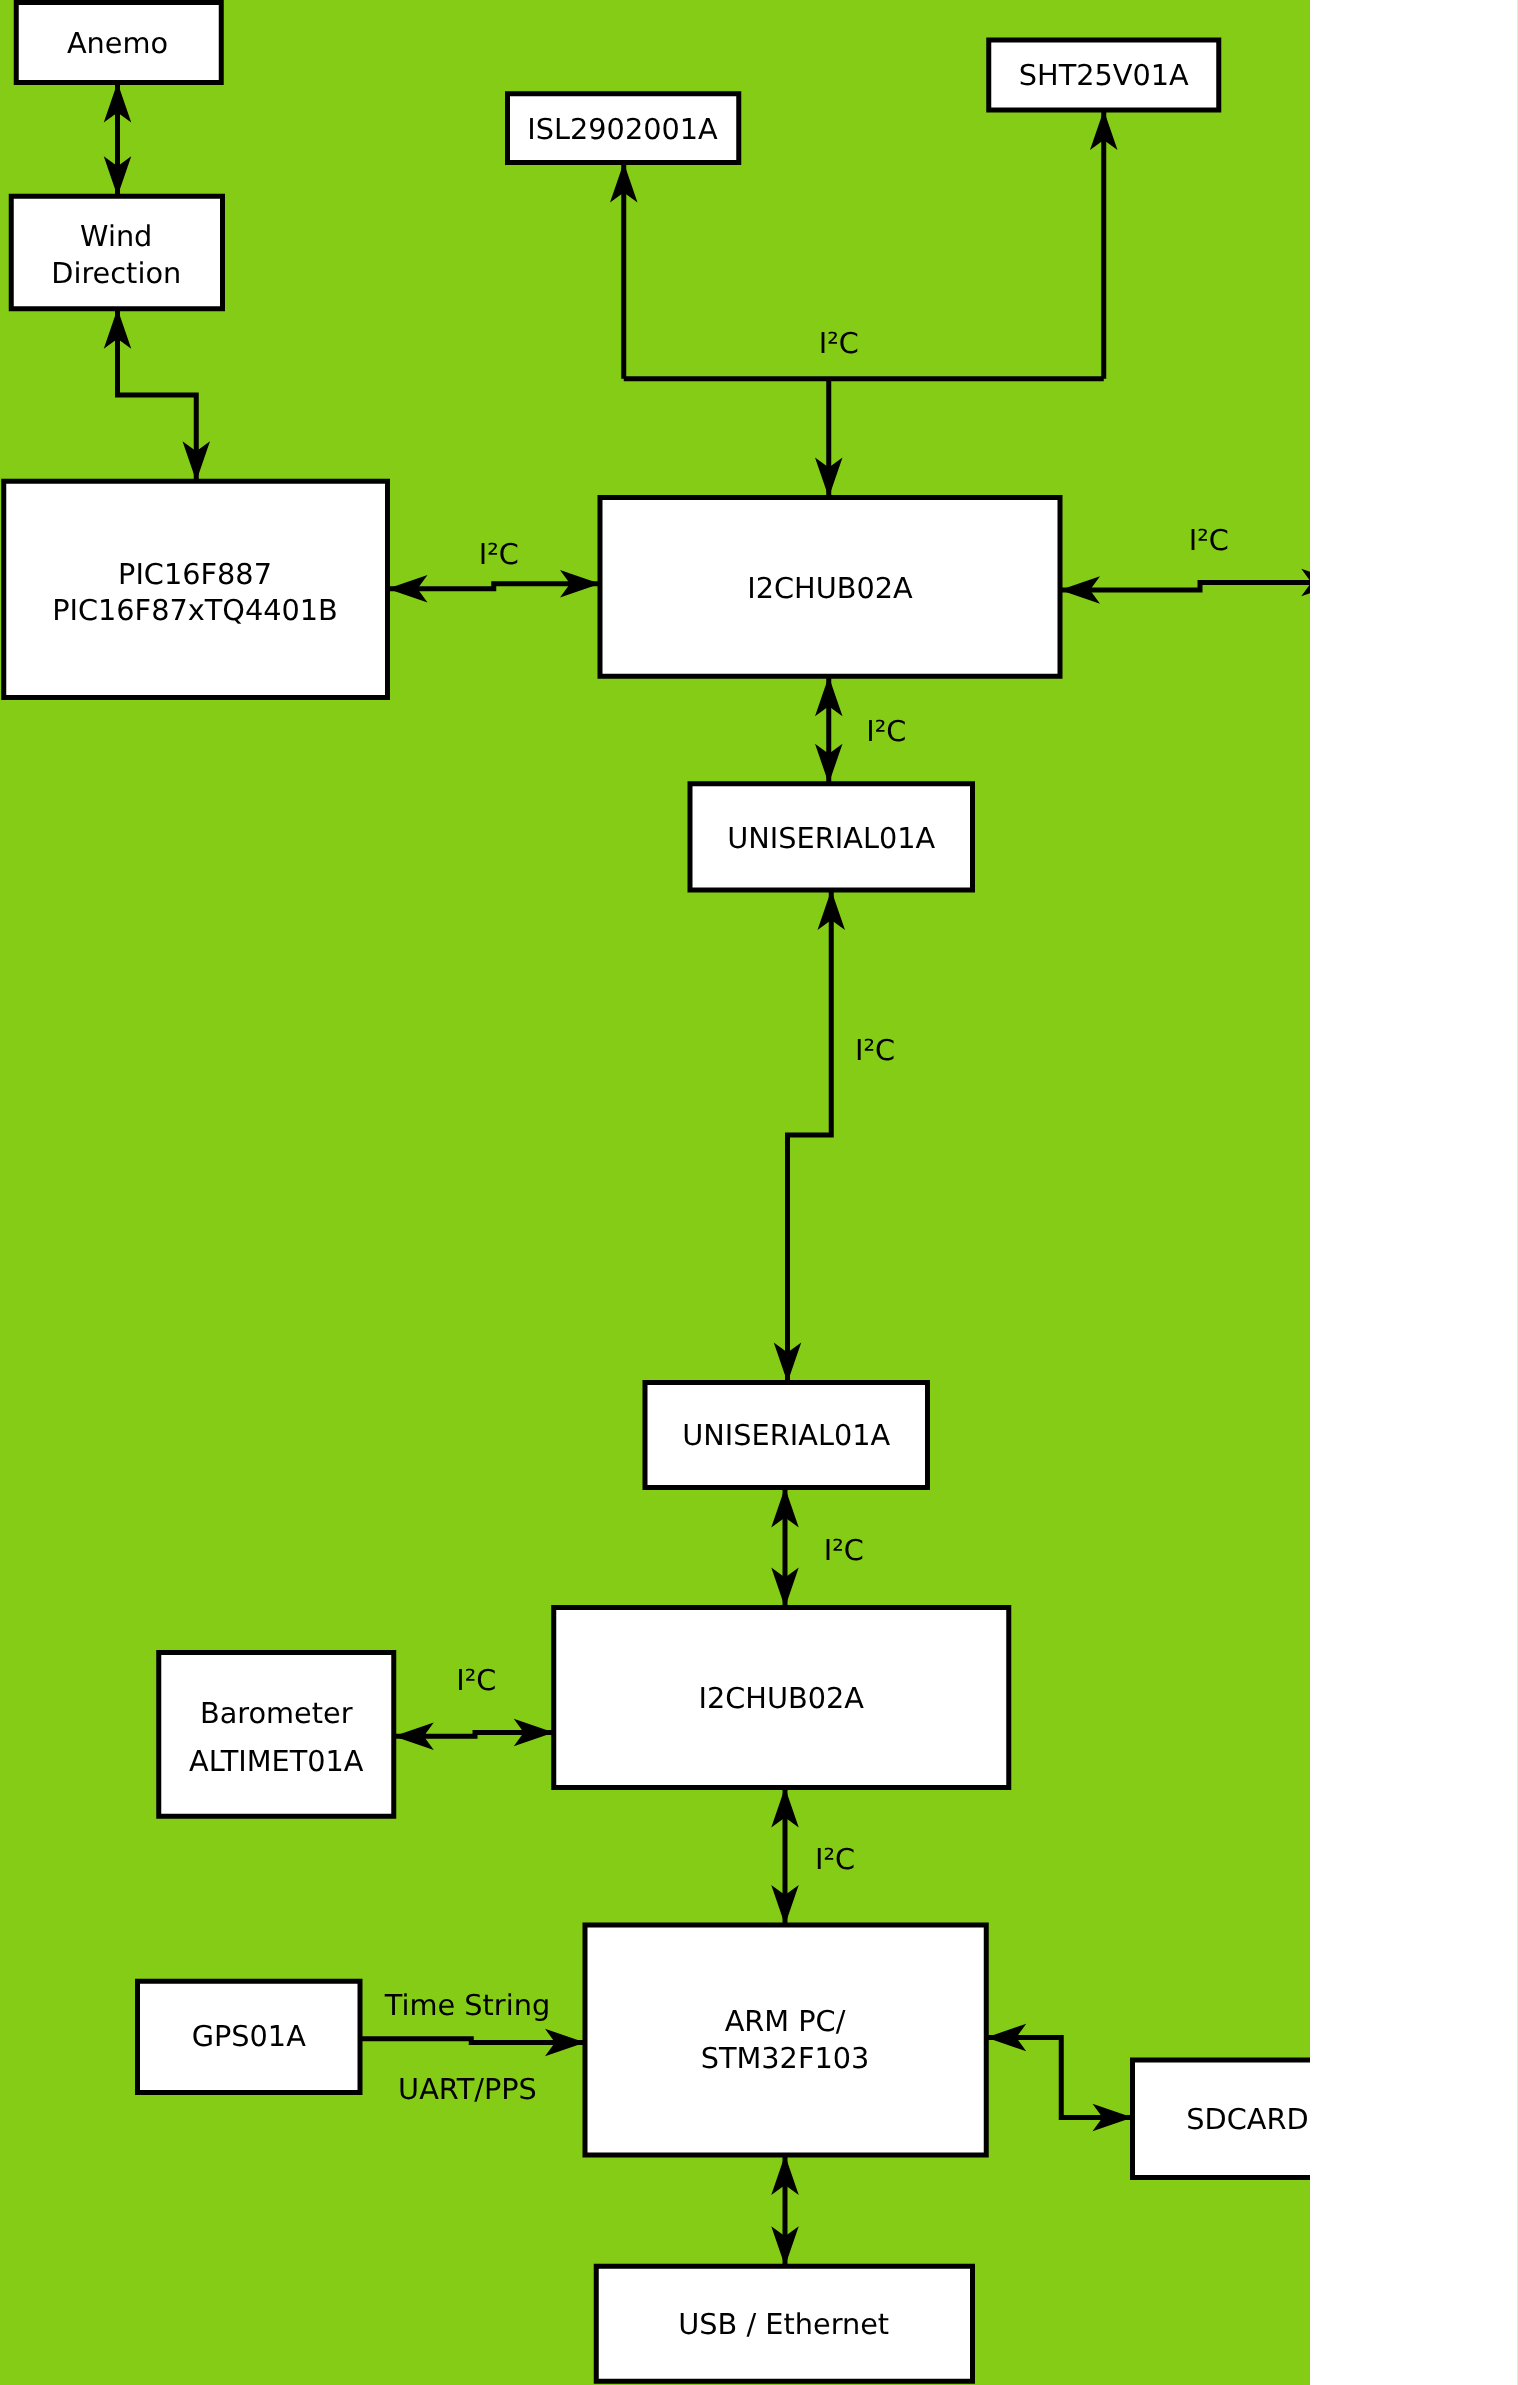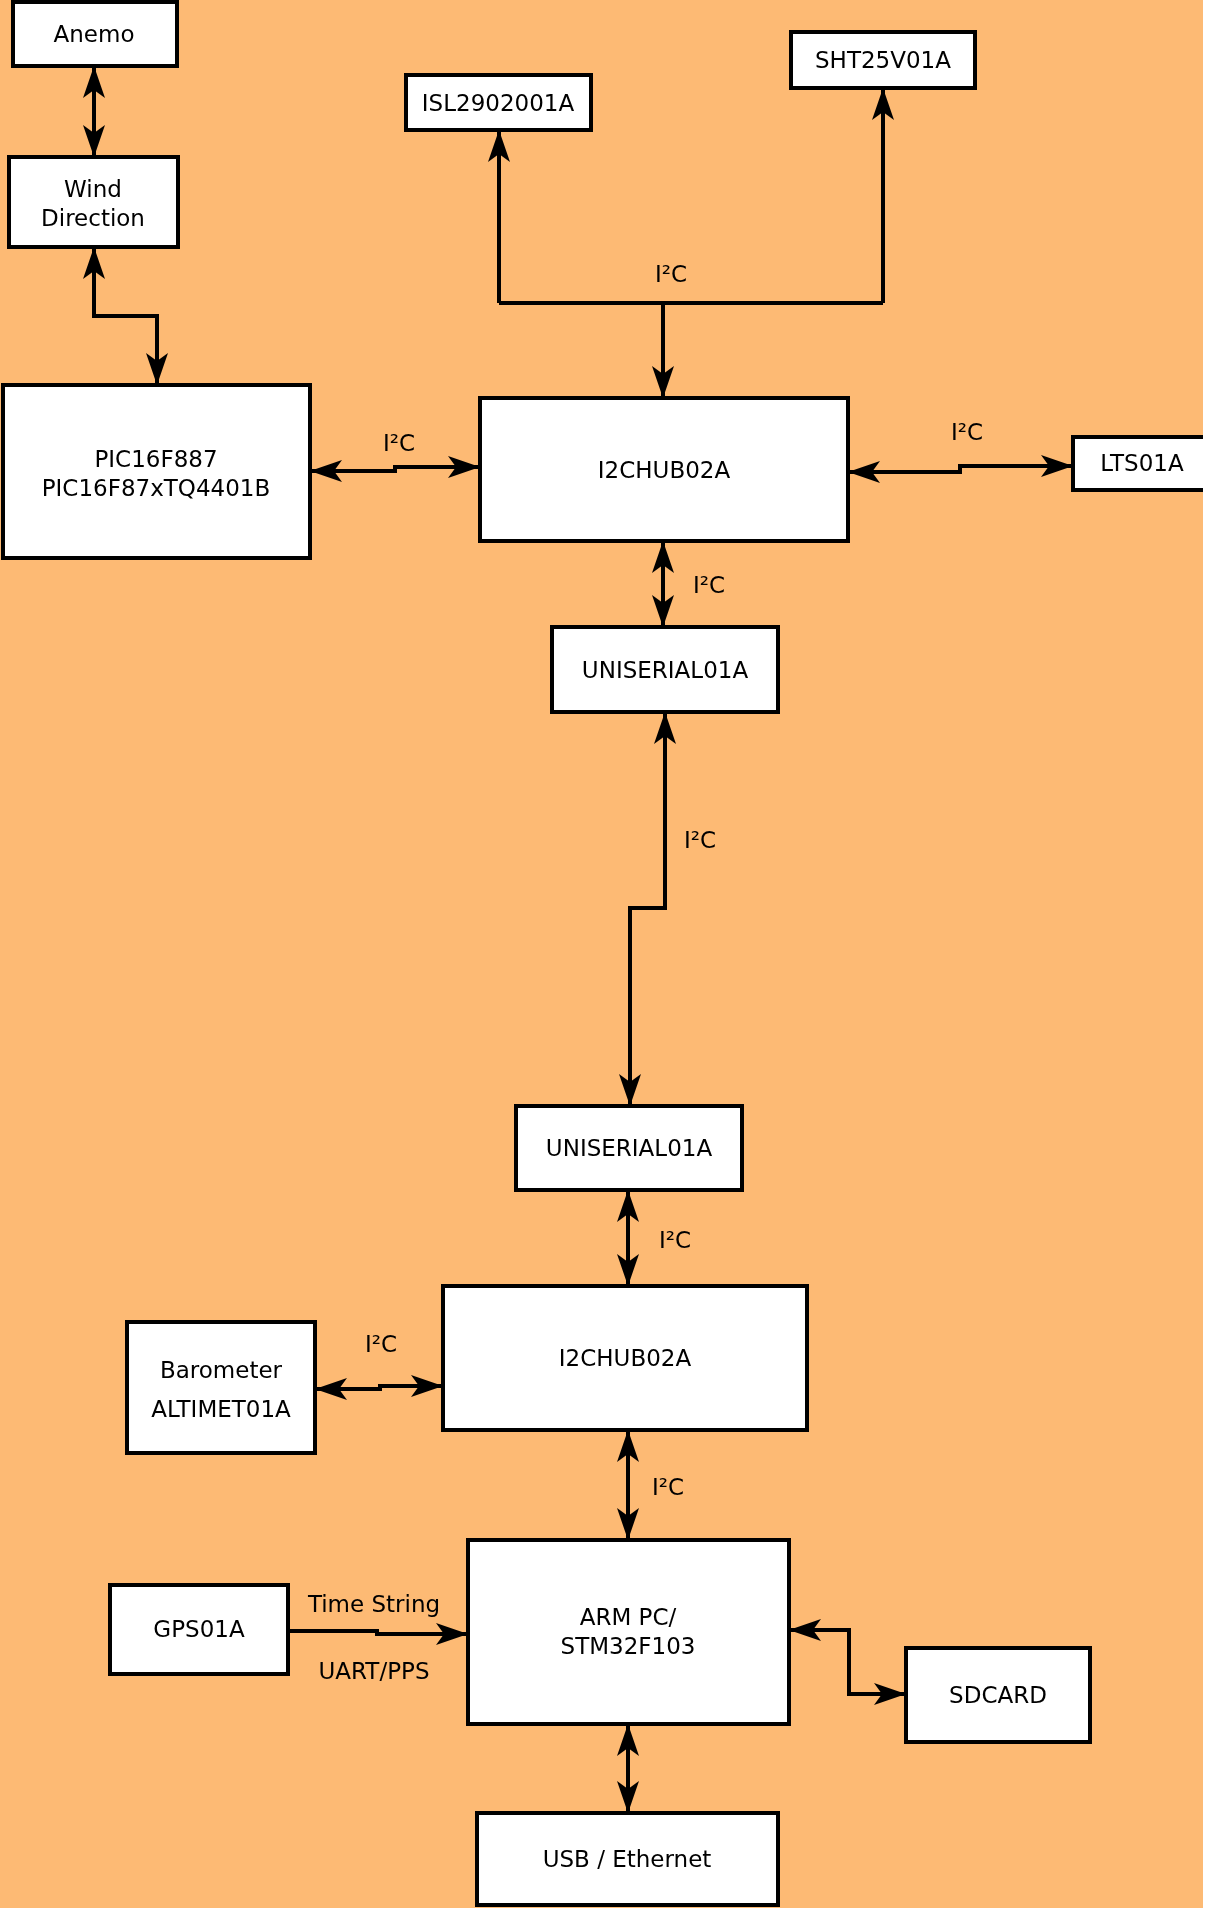--- a/index.html
+++ b/index.html
@@ -3,23 +3,23 @@
 <meta charset="utf-8">
 <title>Diagram</title>
 <style>
   html, body {
     margin: 0;
     padding: 0;
     background: #ffffff;
   }
   .stage {
     position: relative;
-    width: 1203px;
+    width: 1048px;
     height: 1908px;
-    background: #fdba74;
+    background: #84cc16;
     overflow: hidden;
   }
   svg {
     display: block;
   }
   .node-rect {
     fill: #ffffff;
     stroke: #000000;
     stroke-width: 4px;
   }

